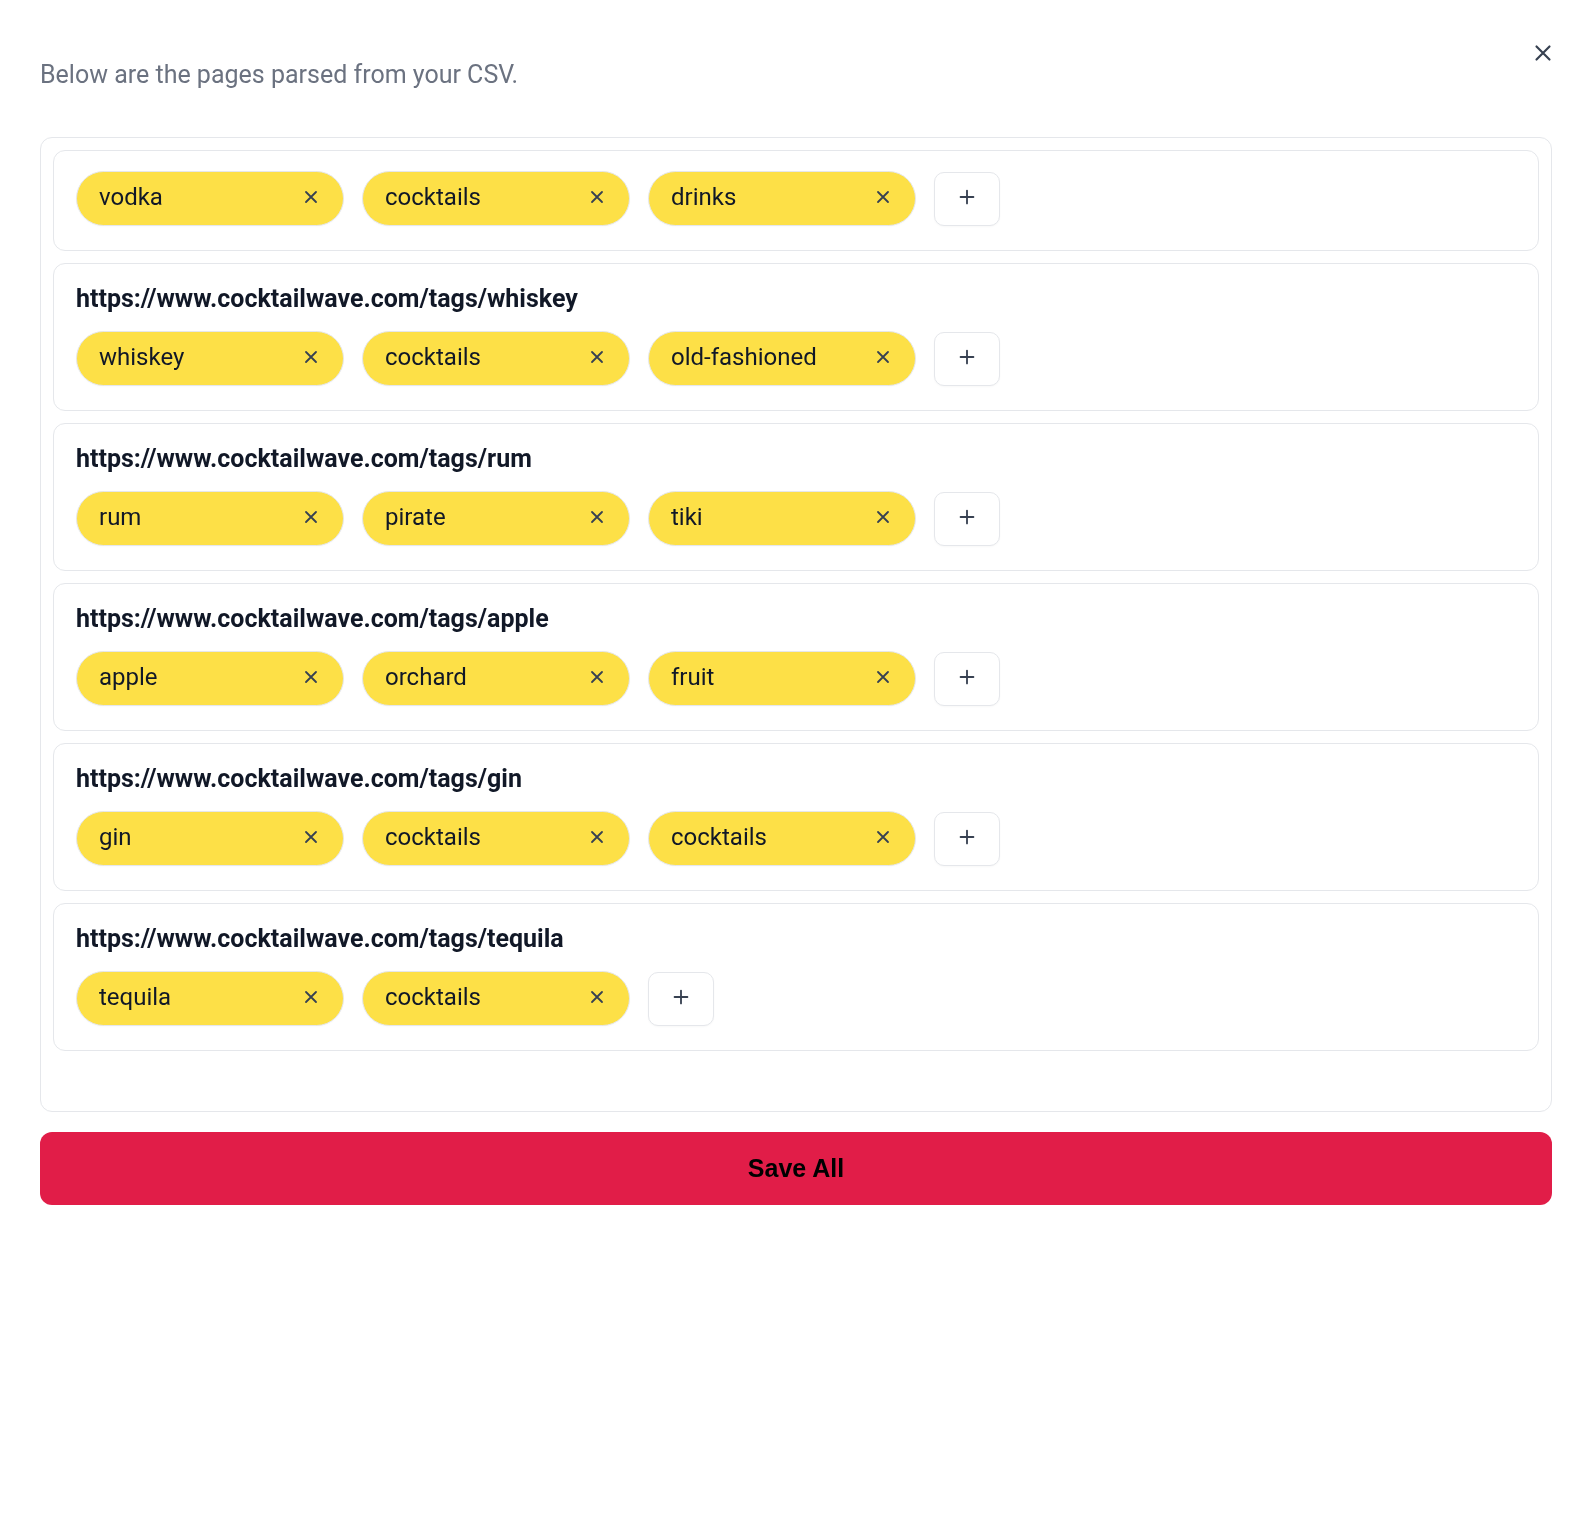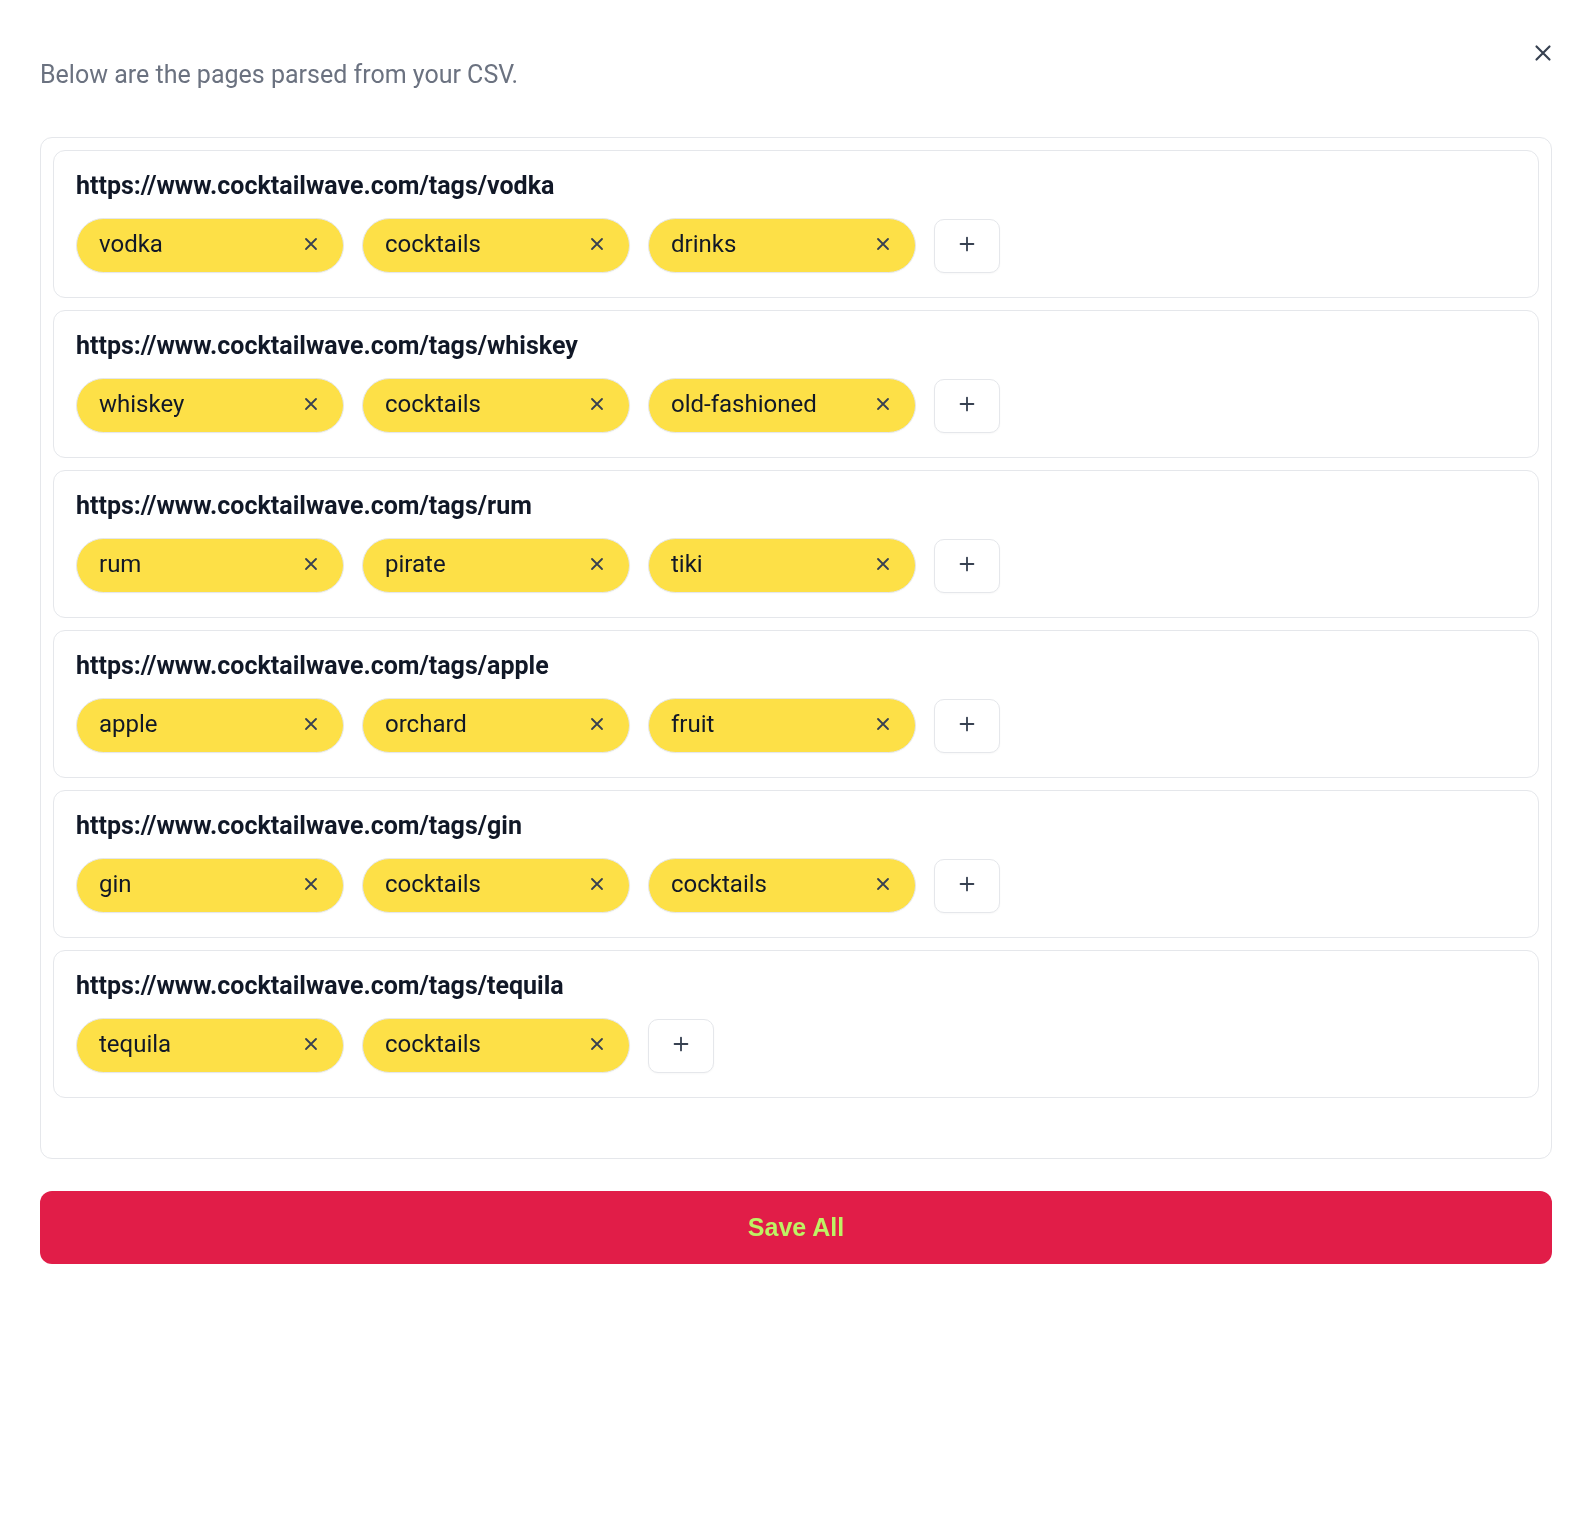--- a/index.html
+++ b/index.html
@@ -110,48 +110,47 @@
     }
     .add-tag-btn svg {
       width: 22px;
       height: 22px;
       stroke: #374151;
       stroke-width: 2;
     }
     .save-all-btn {
       width: 100%;
       background: #e11d48;
-      color: #bef264;
+      color: #000000;
       border: none;
       border-radius: 12px;
       font-size: 25px;
       font-weight: 600;
       padding: 22px 0;
       cursor: pointer;
-      margin-top: 32px;
+      margin-top: 20px;
     }
   </style>
 </head>
 <body>
 
 
 
 <button class="close-btn">
   <span>
     <svg viewBox="0 0 24 24" fill="none">
         <path d="M18 6 6 18M6 6l12 12" stroke-linecap="round"></path>
       </svg>
   </span>
 </button>
 
 <p class="intro-text">Below are the pages parsed from your CSV.</p>
 
 <div class="list-container" id="pages-container">
     <div class="page-card">
-      <div class="page-url">https://www.cocktailwave.com/tags/vodka</div>
       <div class="tags-row">
         <div class="tag-pill">
           <span class="tag-label">vodka</span>
           <button class="tag-remove">
             <span><svg viewBox="0 0 24 24" fill="none">
                 <path d="M18 6 6 18M6 6l12 12" stroke-linecap="round"></path>
               </svg></span>
           </button>
         </div>
         <div class="tag-pill">

